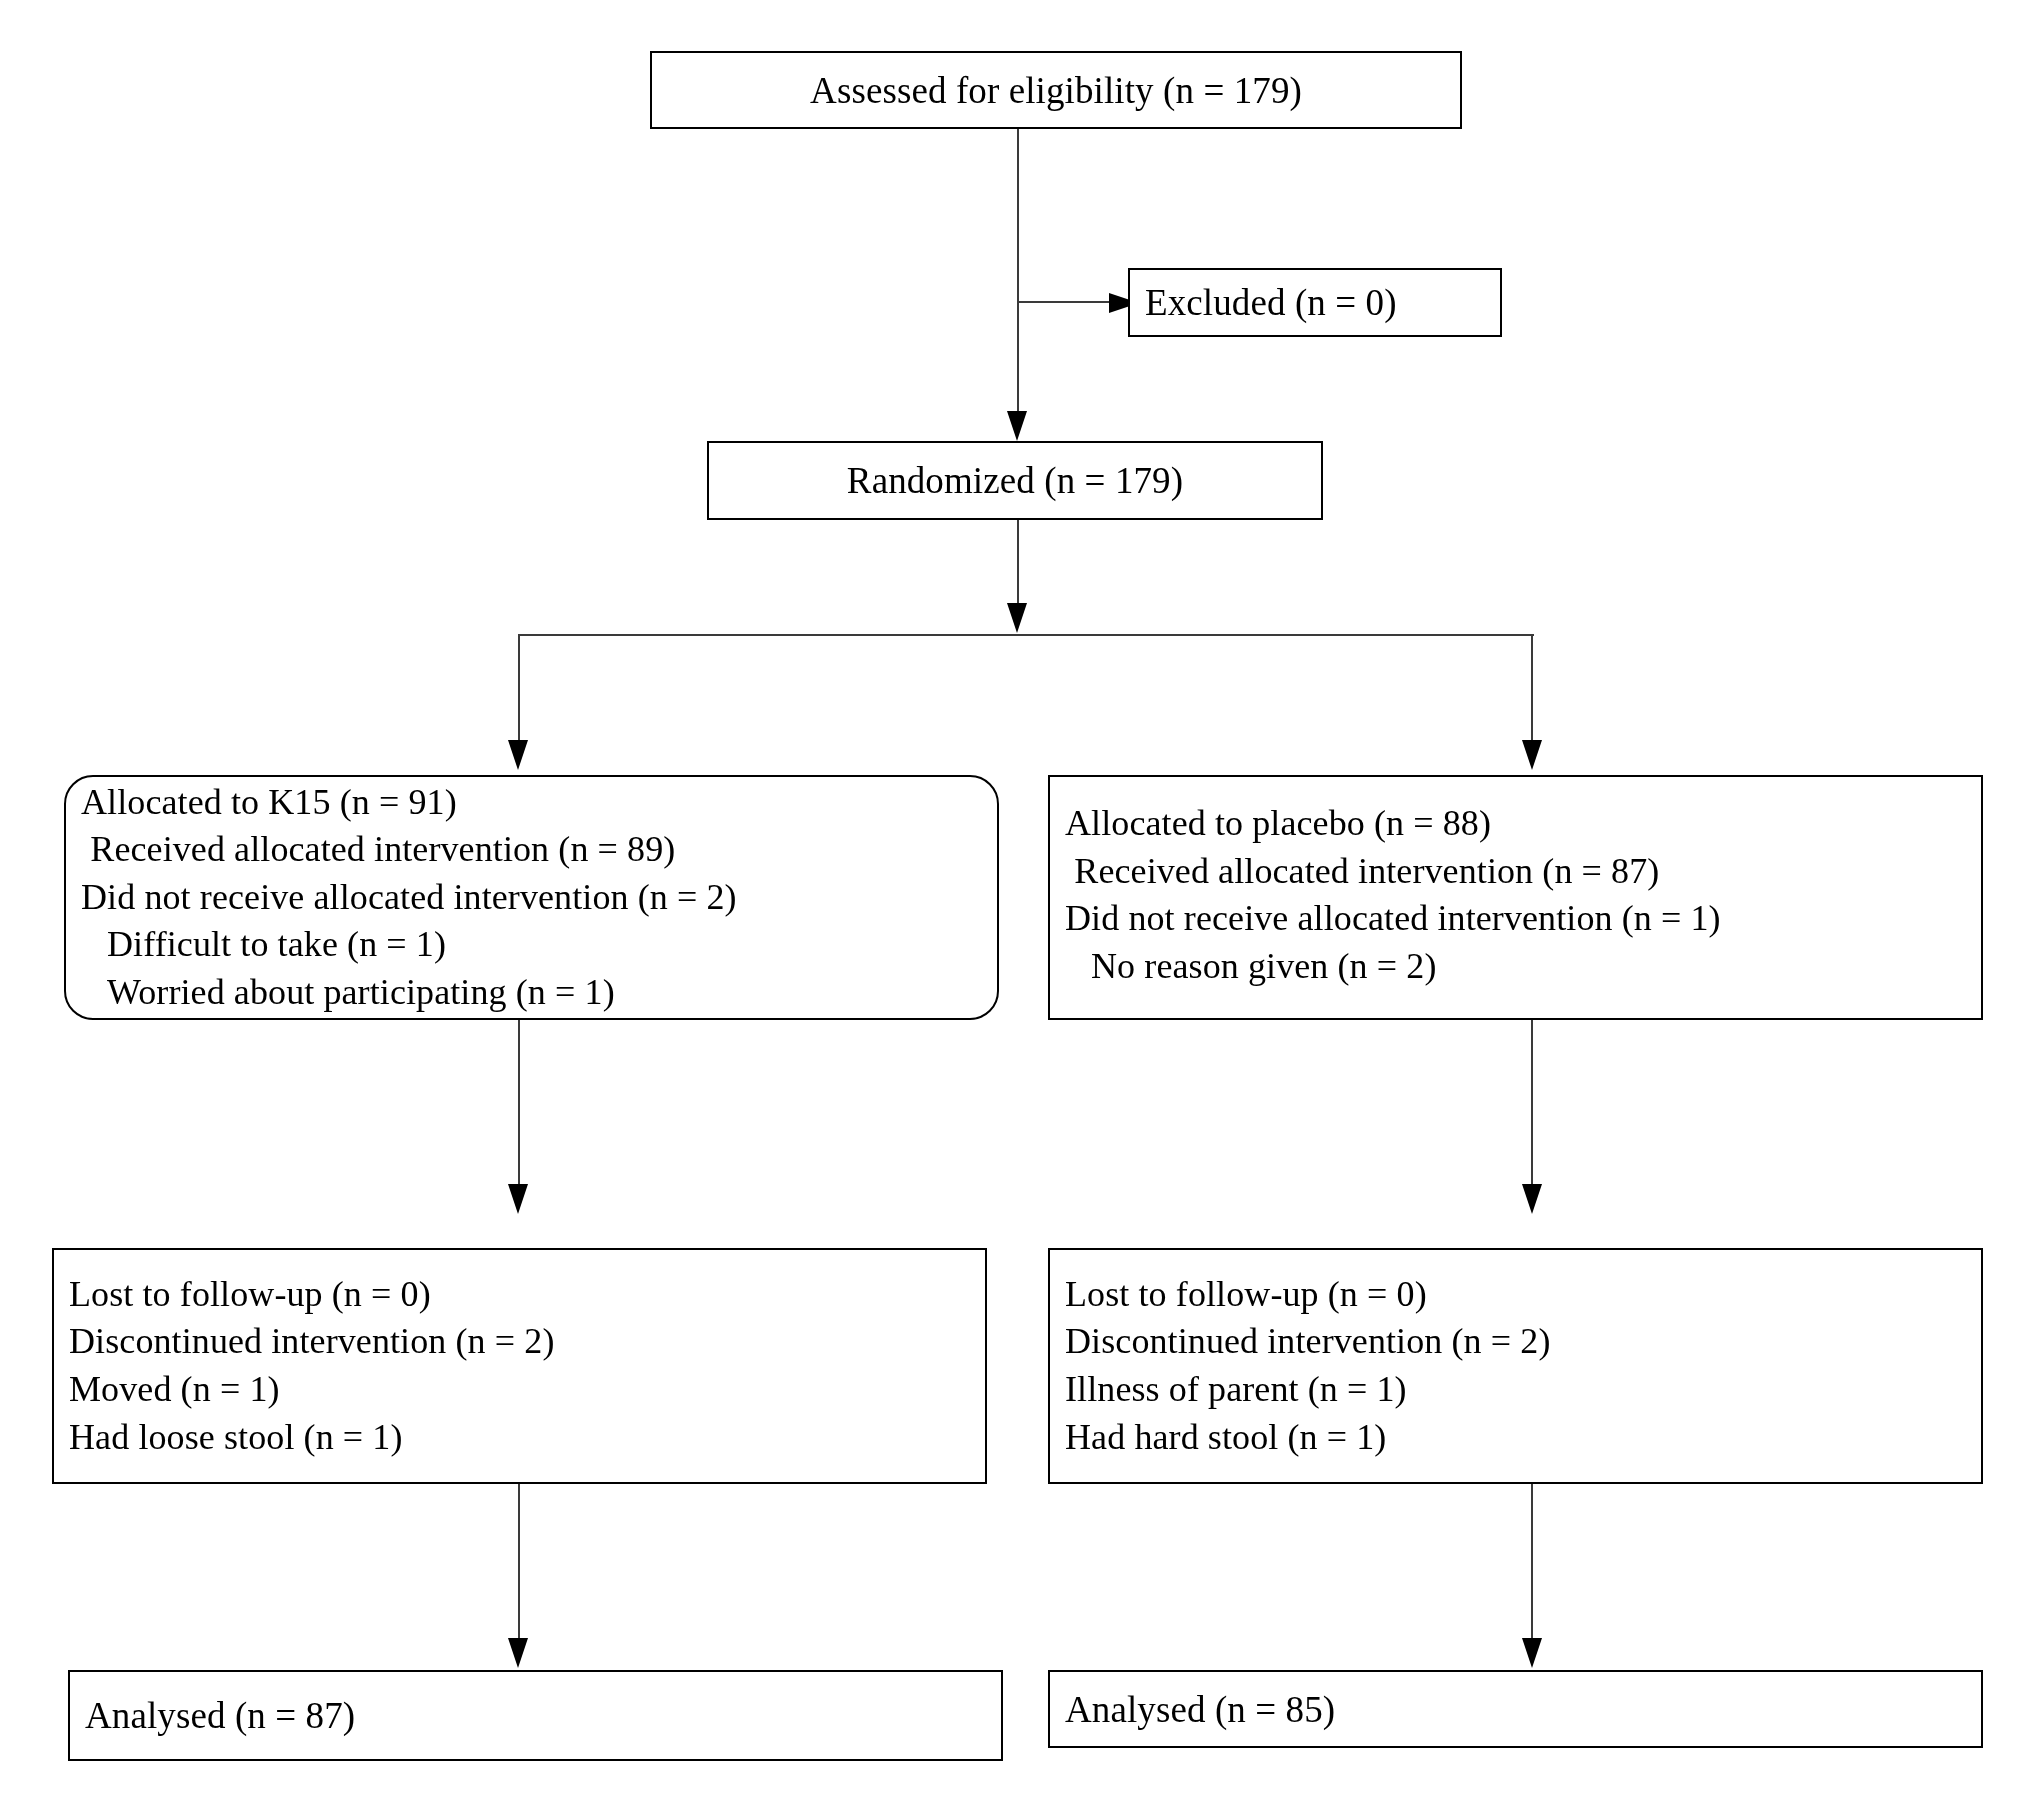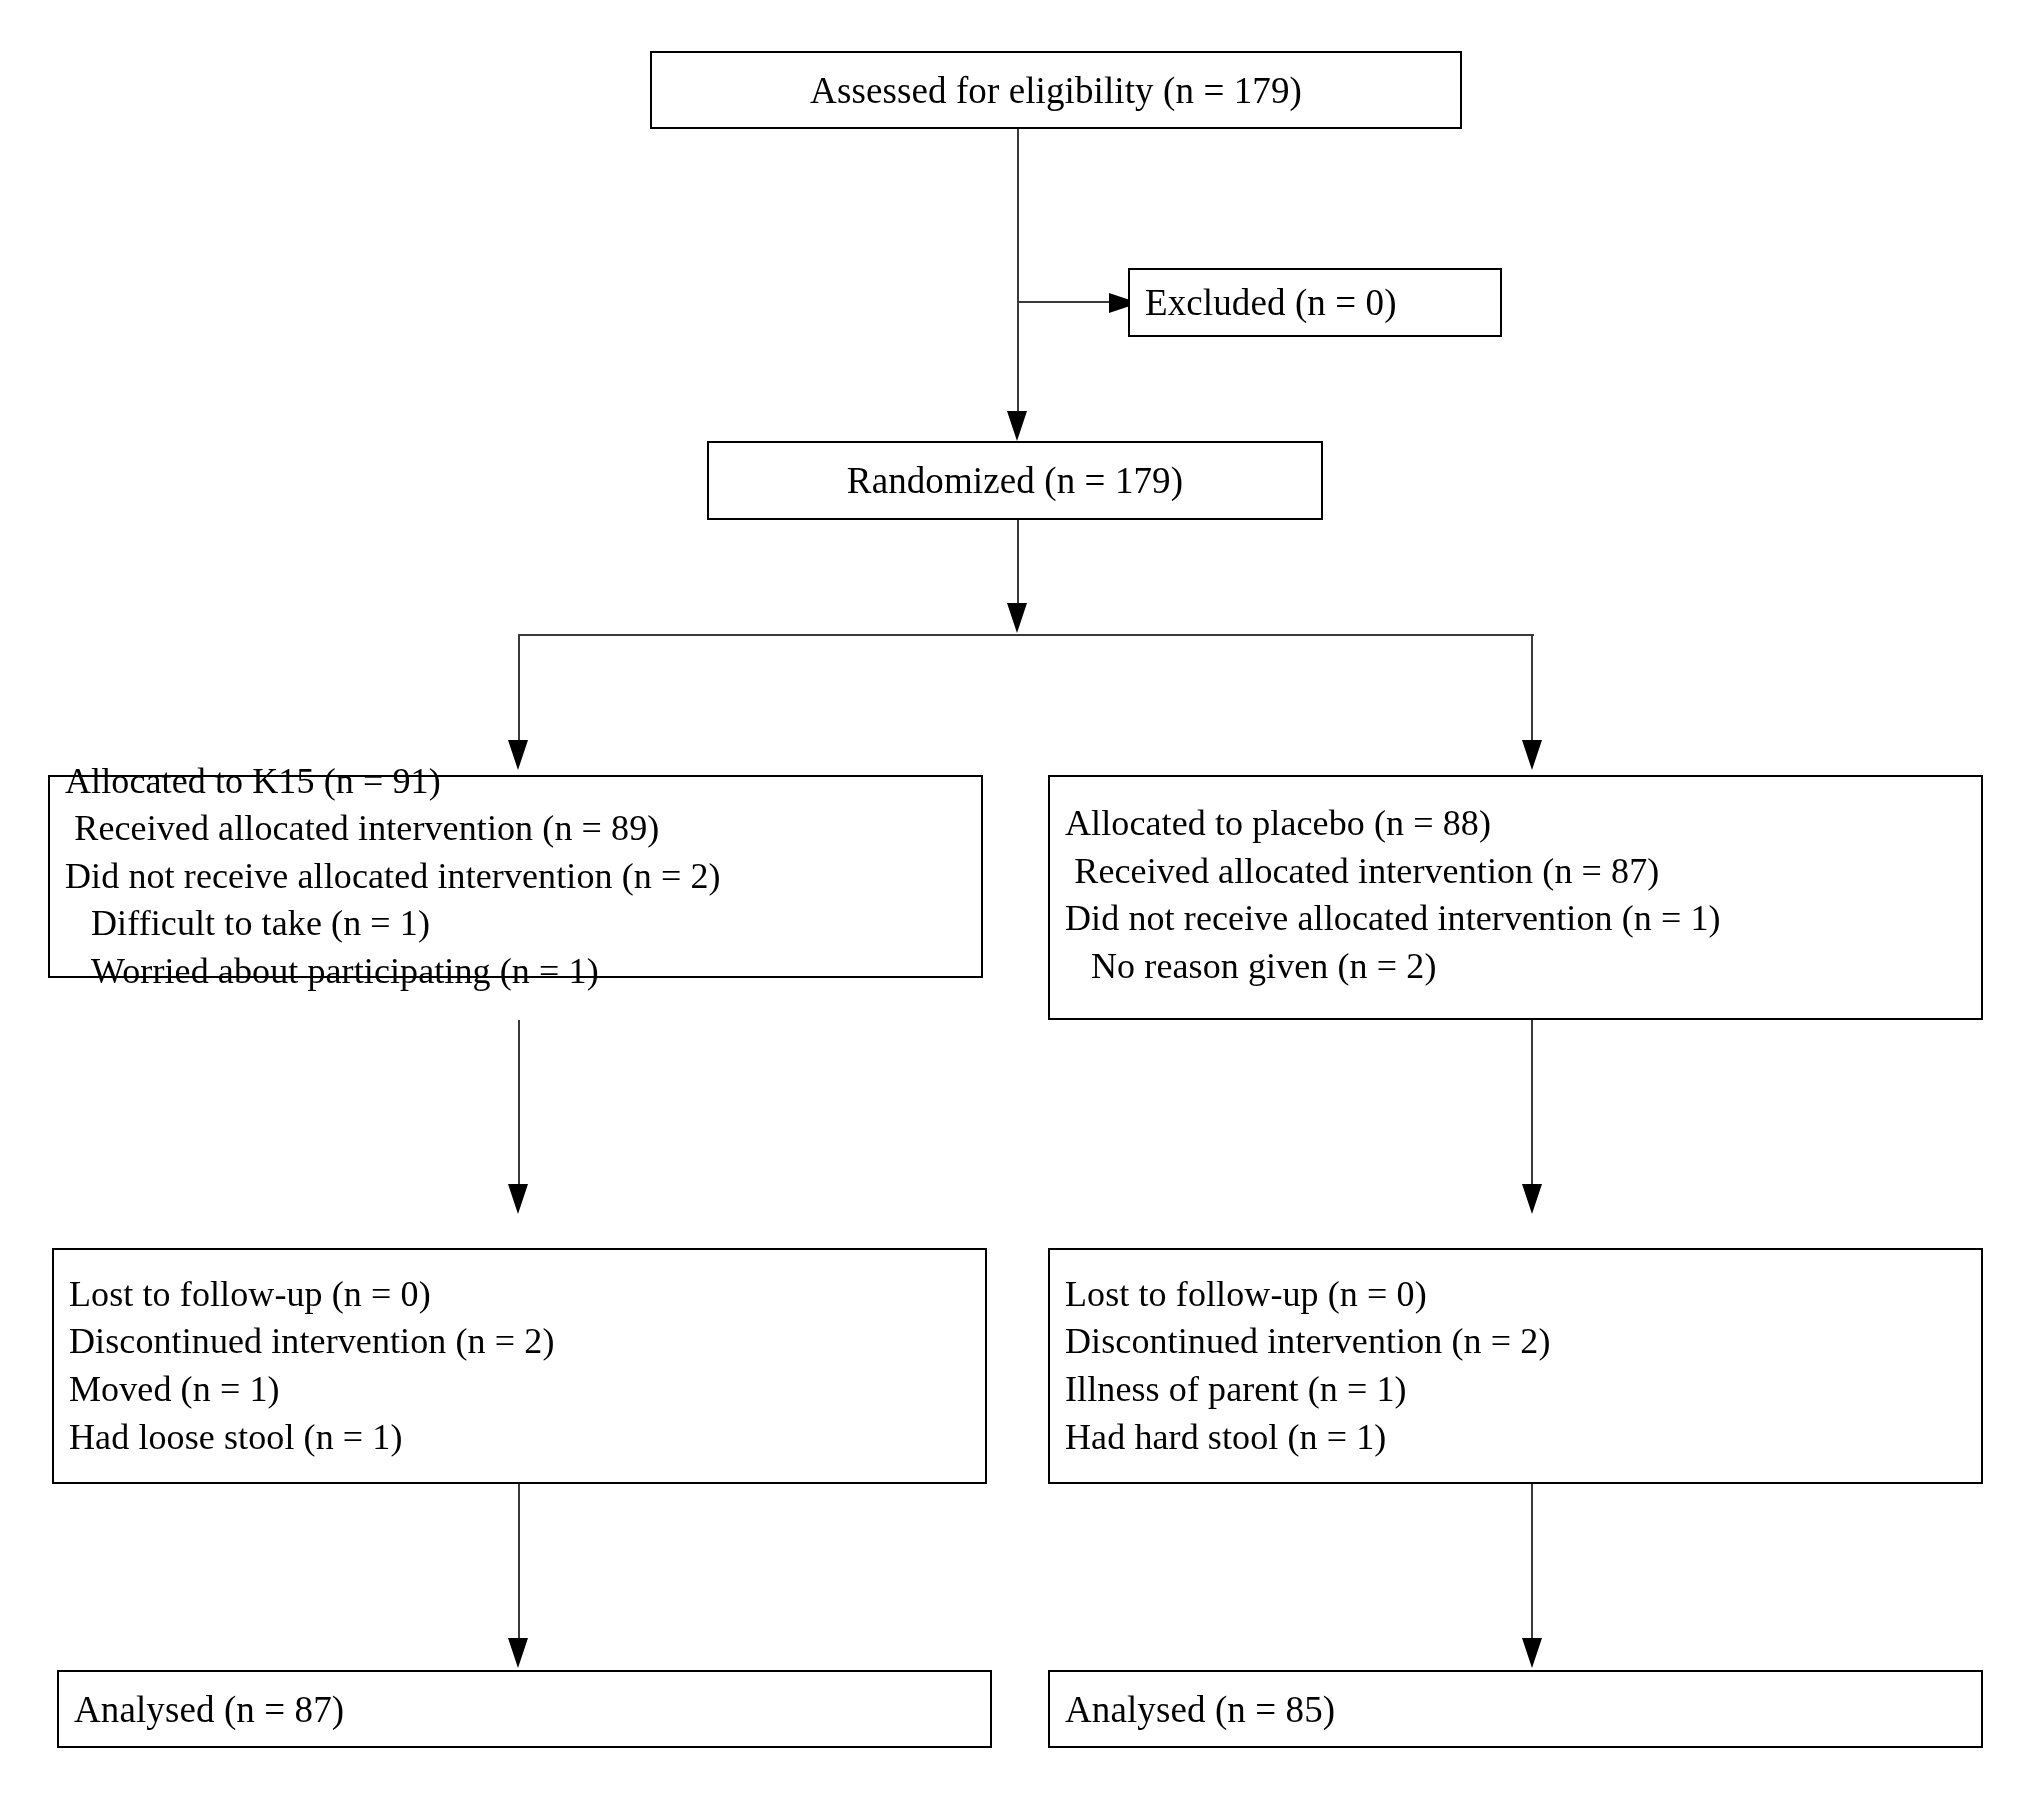--- a/index.html
+++ b/index.html
@@ -116,21 +116,21 @@
   </div>
 
   <div class="node single" style="left:1128px; top:268px; width:374px; height:69px;">
     <div class="line">Excluded  (n = 0)</div>
   </div>
 
   <div class="node centered single" style="left:707px; top:441px; width:616px; height:79px;">
     <div class="line">Randomized  (n = 179)</div>
   </div>
 
-  <div class="node" style="left:48px; top:775px; width:935px; height:203px;">
+  <div class="node" style="left:64px; top:775px; width:935px; height:245px;border-radius:29px;">
     <div class="line">Allocated  to K15 (n = 91)</div>
     <div class="line indent-1">Received  allocated  intervention  (n = 89)</div>
     <div class="line">Did not receive  allocated  intervention  (n = 2)</div>
     <div class="line indent-2">Difficult  to take (n = 1)</div>
     <div class="line indent-2">Worried  about  participating  (n = 1)</div>
   </div>
 
   <div class="node" style="left:1048px; top:775px; width:935px; height:245px; justify-content:flex-start; padding-top:23px;">
     <div class="line">Allocated  to placebo  (n = 88)</div>
     <div class="line indent-1">Received  allocated  intervention  (n = 87)</div>
@@ -145,21 +145,21 @@
     <div class="line">Had loose  stool (n = 1)</div>
   </div>
 
   <div class="node" style="left:1048px; top:1248px; width:935px; height:236px;">
     <div class="line">Lost to follow-up  (n = 0)</div>
     <div class="line">Discontinued  intervention  (n = 2)</div>
     <div class="line">Illness  of parent (n = 1)</div>
     <div class="line">Had hard stool (n = 1)</div>
   </div>
 
-  <div class="node single" style="left:57px; top:1670px; width:935px; height:78px;">
+  <div class="node single" style="left:68px; top:1670px; width:935px; height:91px;">
     <div class="line">Analysed   (n = 87)</div>
   </div>
 
   <div class="node single" style="left:1048px; top:1670px; width:935px; height:78px;">
     <div class="line">Analysed   (n = 85)</div>
   </div>
 
 </div>
 
 

